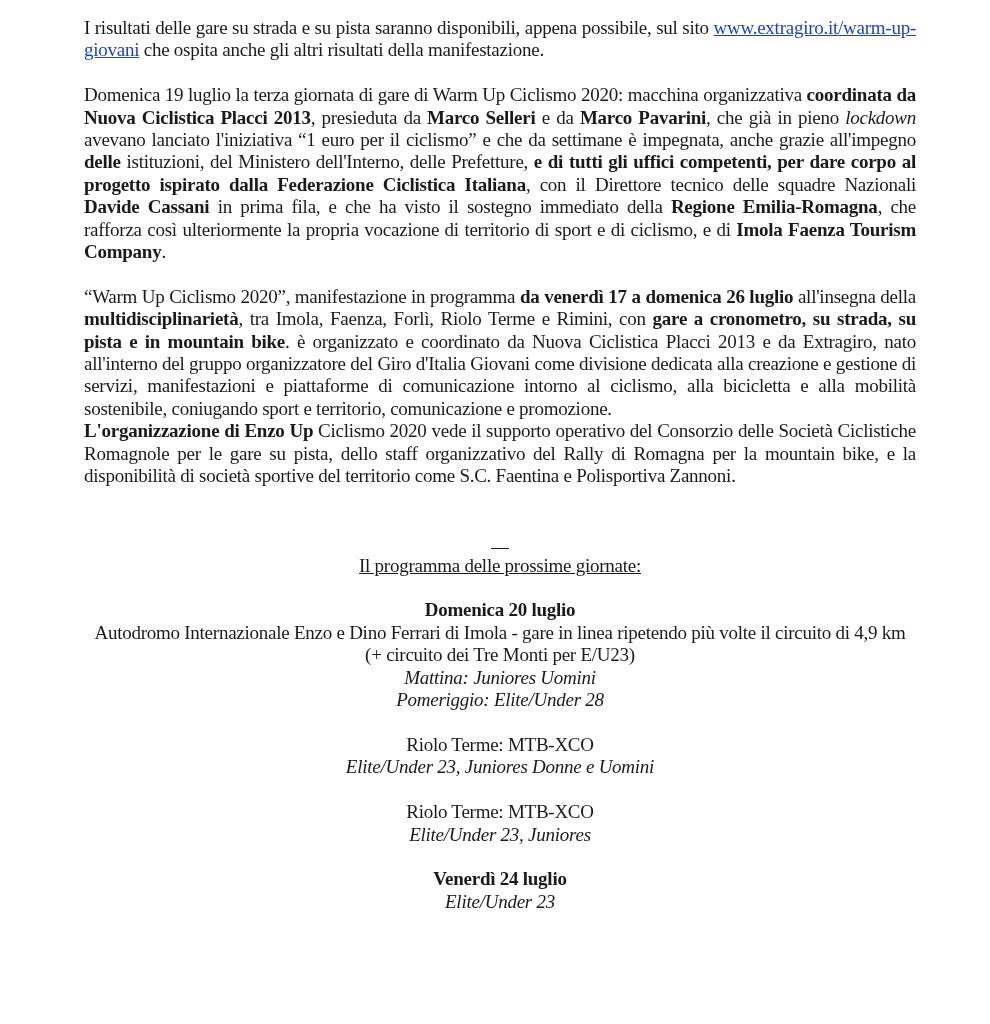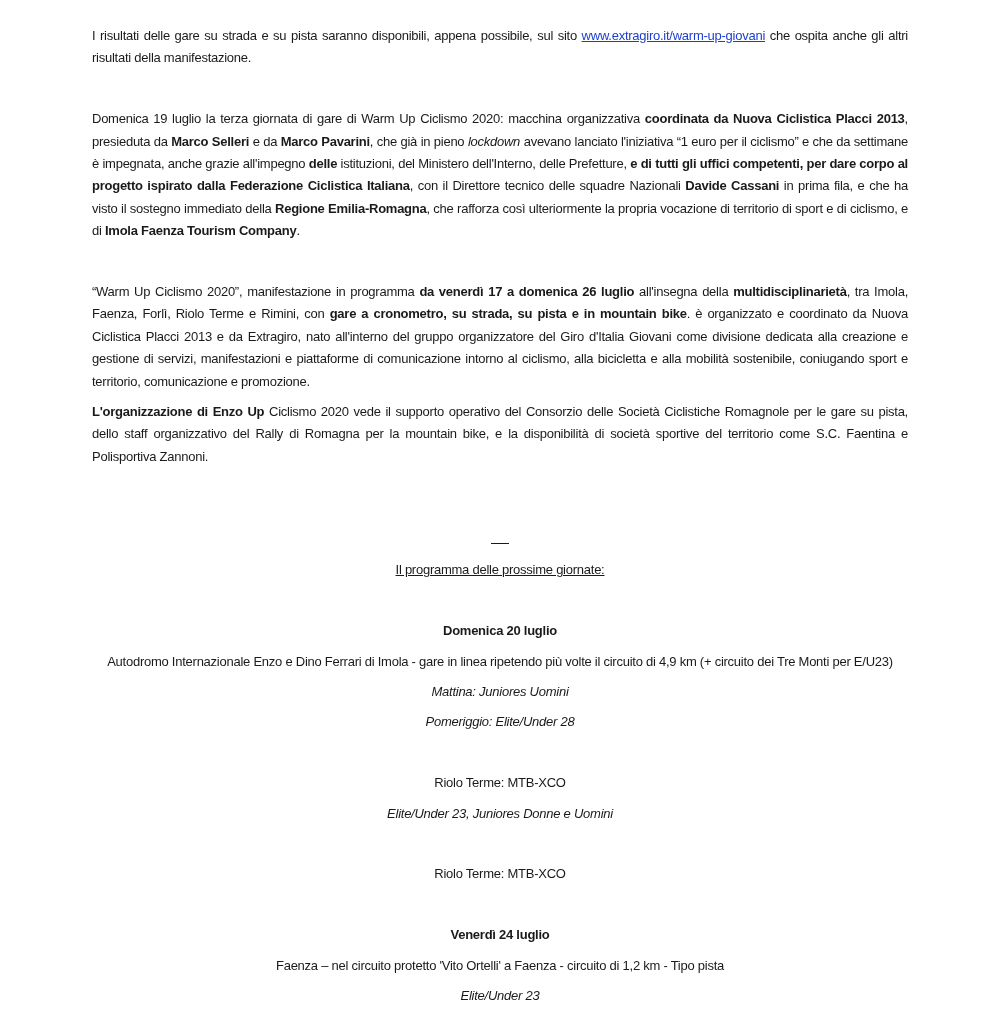--- a/index.html
+++ b/index.html
@@ -1,19 +1,19 @@
 <!DOCTYPE html>
 <html><head>
 <meta charset="utf-8">
 <style>
   html, body { margin: 0; padding: 0; background: #ffffff; }
   body { width: 990px; height: 1024px; overflow: hidden; position: relative;
          font-family: "Liberation Sans", sans-serif; color: #1a1a1a; }
   .page { position: absolute; left: 84px; top: 17px; width: 832px; }
-  .p { font-size: 13px; line-height: 22.4px; margin: 8px; text-align: justify; letter-spacing: -0.25px; }
+  .p { font-size: 19px; line-height: 22.4px; margin: 0; text-align: justify; letter-spacing: -0.25px; font-family: Liberation Serif, serif; }
   .p.left { text-align: center; }
   .gap { height: 22.4px; }
   b, .b { font-weight: bold; }
   i { font-style: italic; }
   a { color: #1c3fd0; text-decoration: underline; }
   .rule { display: inline-block; width: 18px; border-bottom: 1px solid #1a1a1a; height: 11px; }
   .u { text-decoration: underline; }
   .day { font-weight: bold; }
 </style>
 </head>
@@ -50,23 +50,23 @@
     <p class="p left"><i>Pomeriggio: Elite/Under 28</i></p>
     <div class="gap"></div>
     <p class="p left">Riolo Terme: MTB-XCO</p>
     <p class="p left"><i>Elite/Under 23, Juniores Donne e Uomini</i></p>
   </div>
 
   <div class="gap"></div>
 
   <div>
     <p class="p left">Riolo Terme: MTB-XCO</p>
+    <p class="p left"><i>Elite/Under 23, Juniores</i></p>
   </div>
 
   <div class="gap"></div>
 
   <div>
     <p class="p left day">Venerdì 24 luglio</p>
-    <p class="p left">Faenza – nel circuito protetto 'Vito Ortelli' a Faenza - circuito di 1,2 km - Tipo pista</p>
     <p class="p left"><i>Elite/Under 23</i></p>
   </div>
 
 </div>
 
 </body></html>

